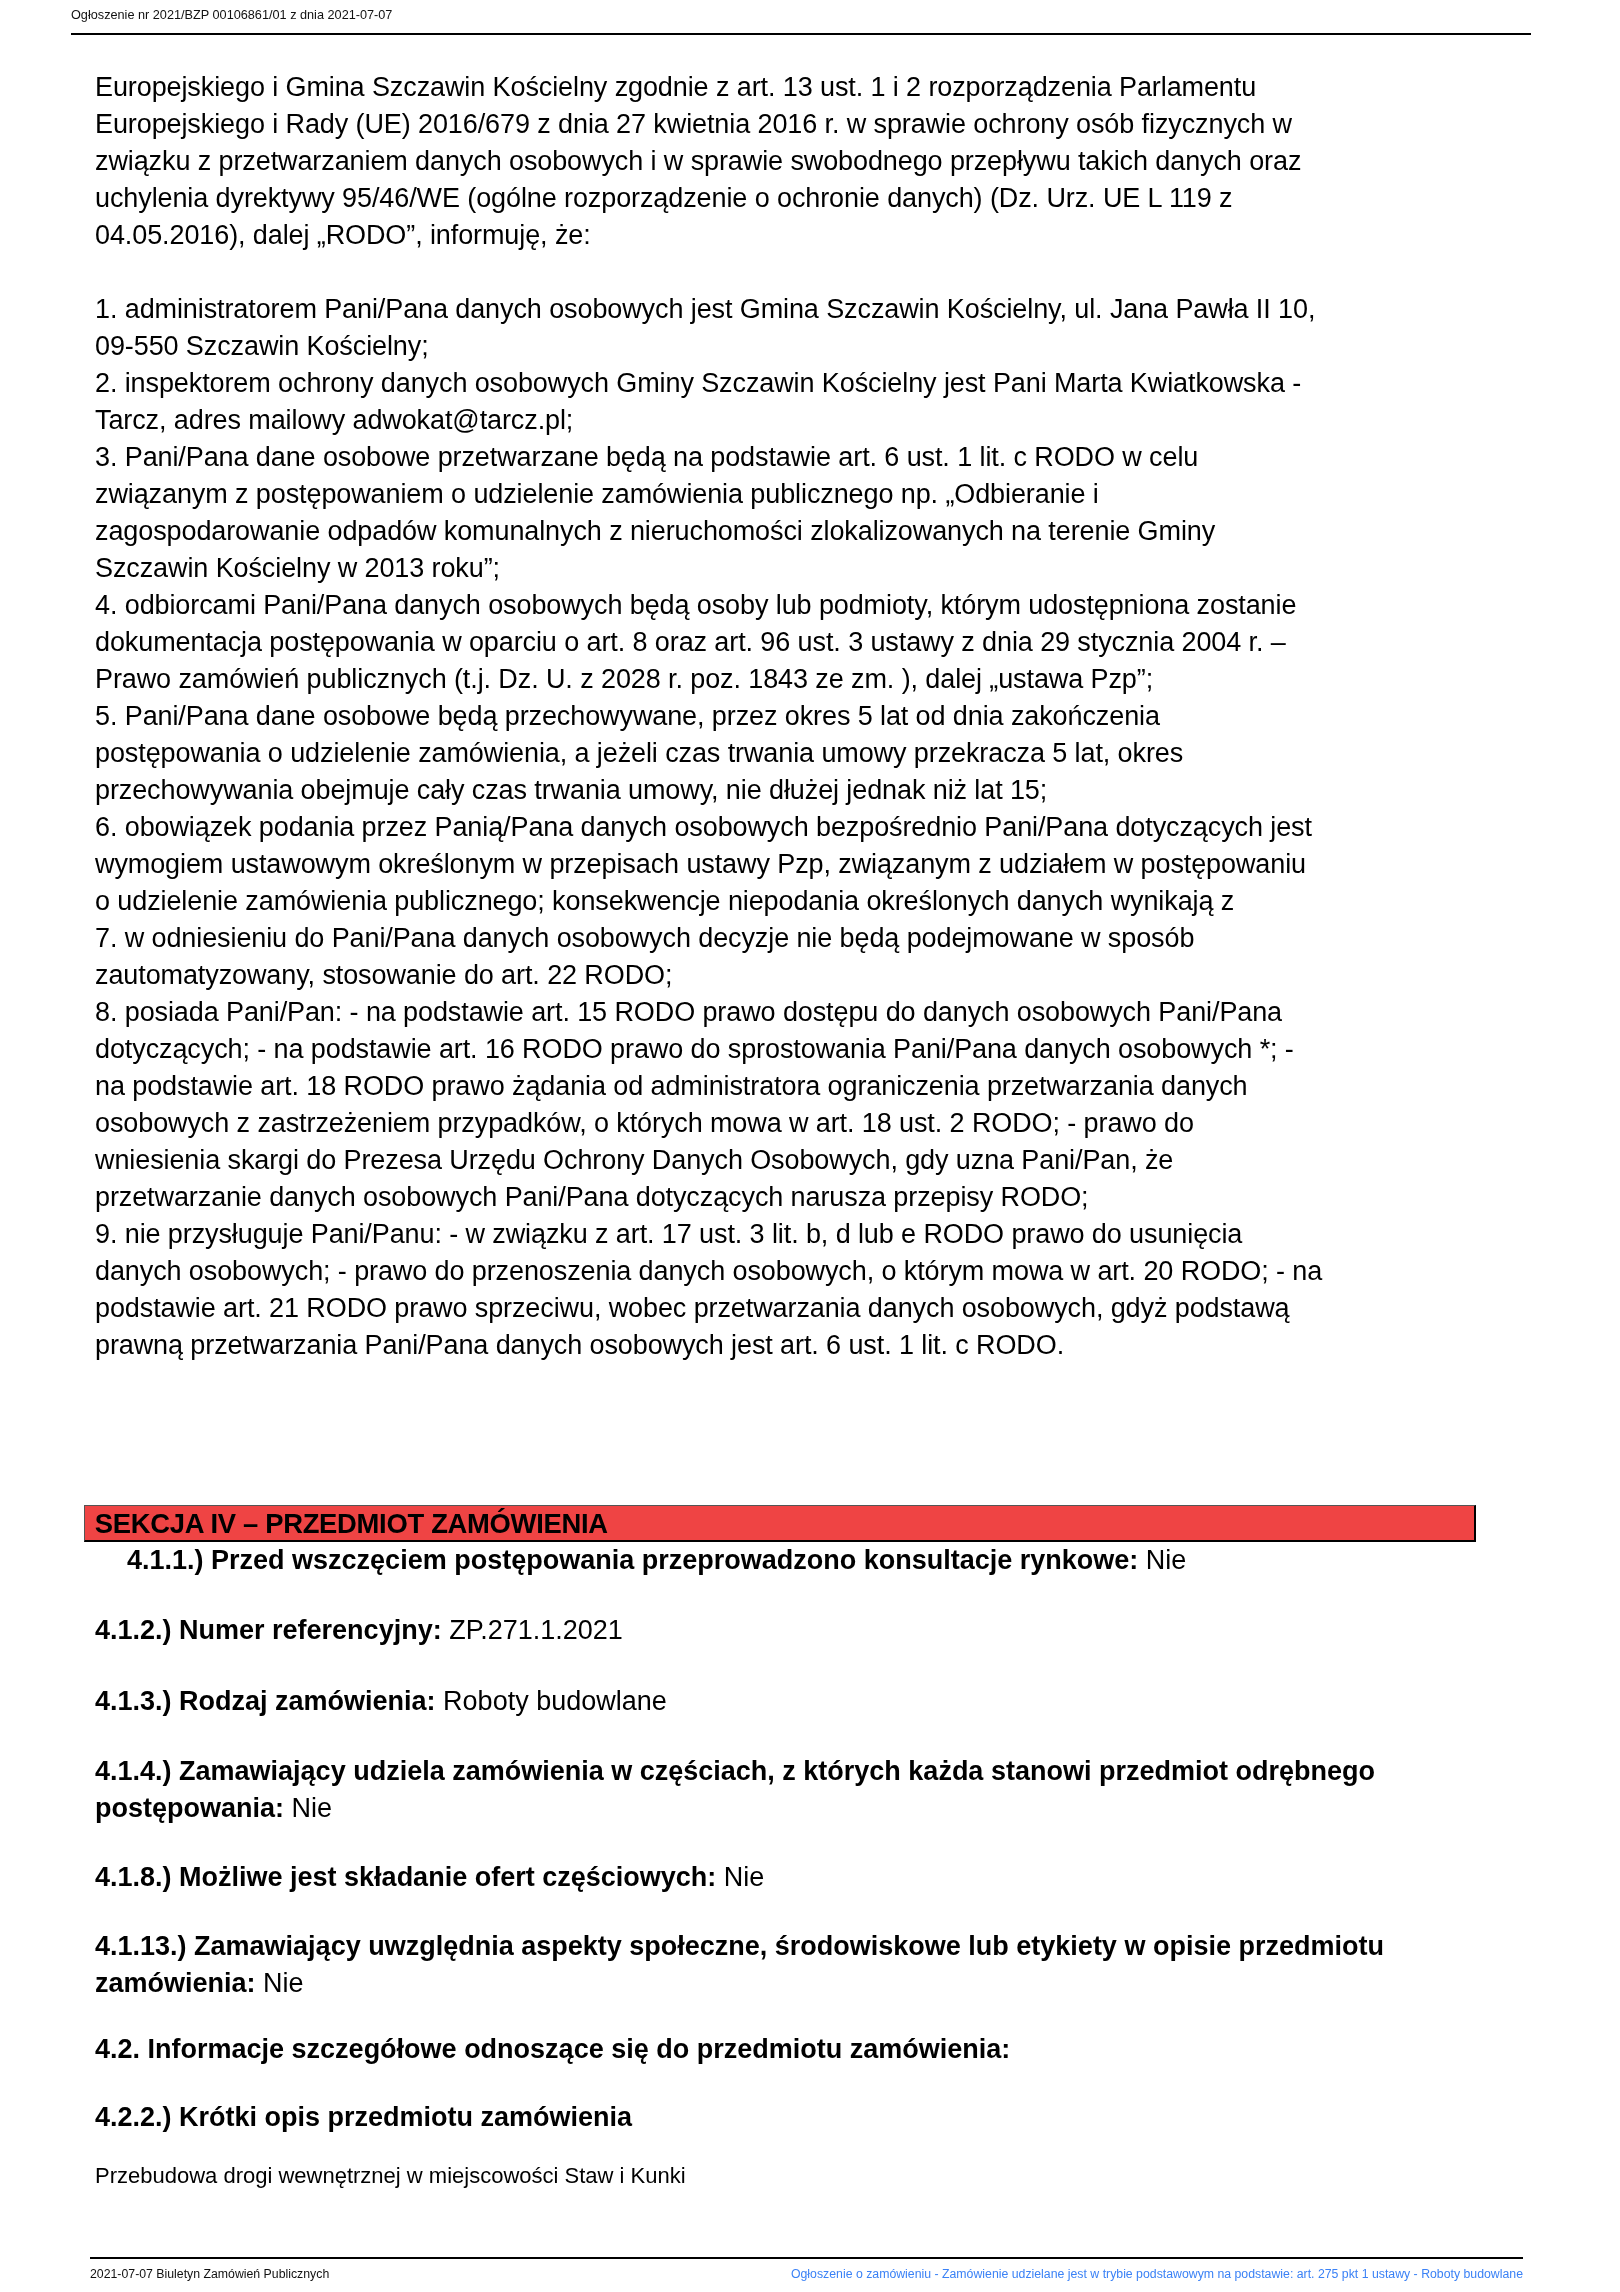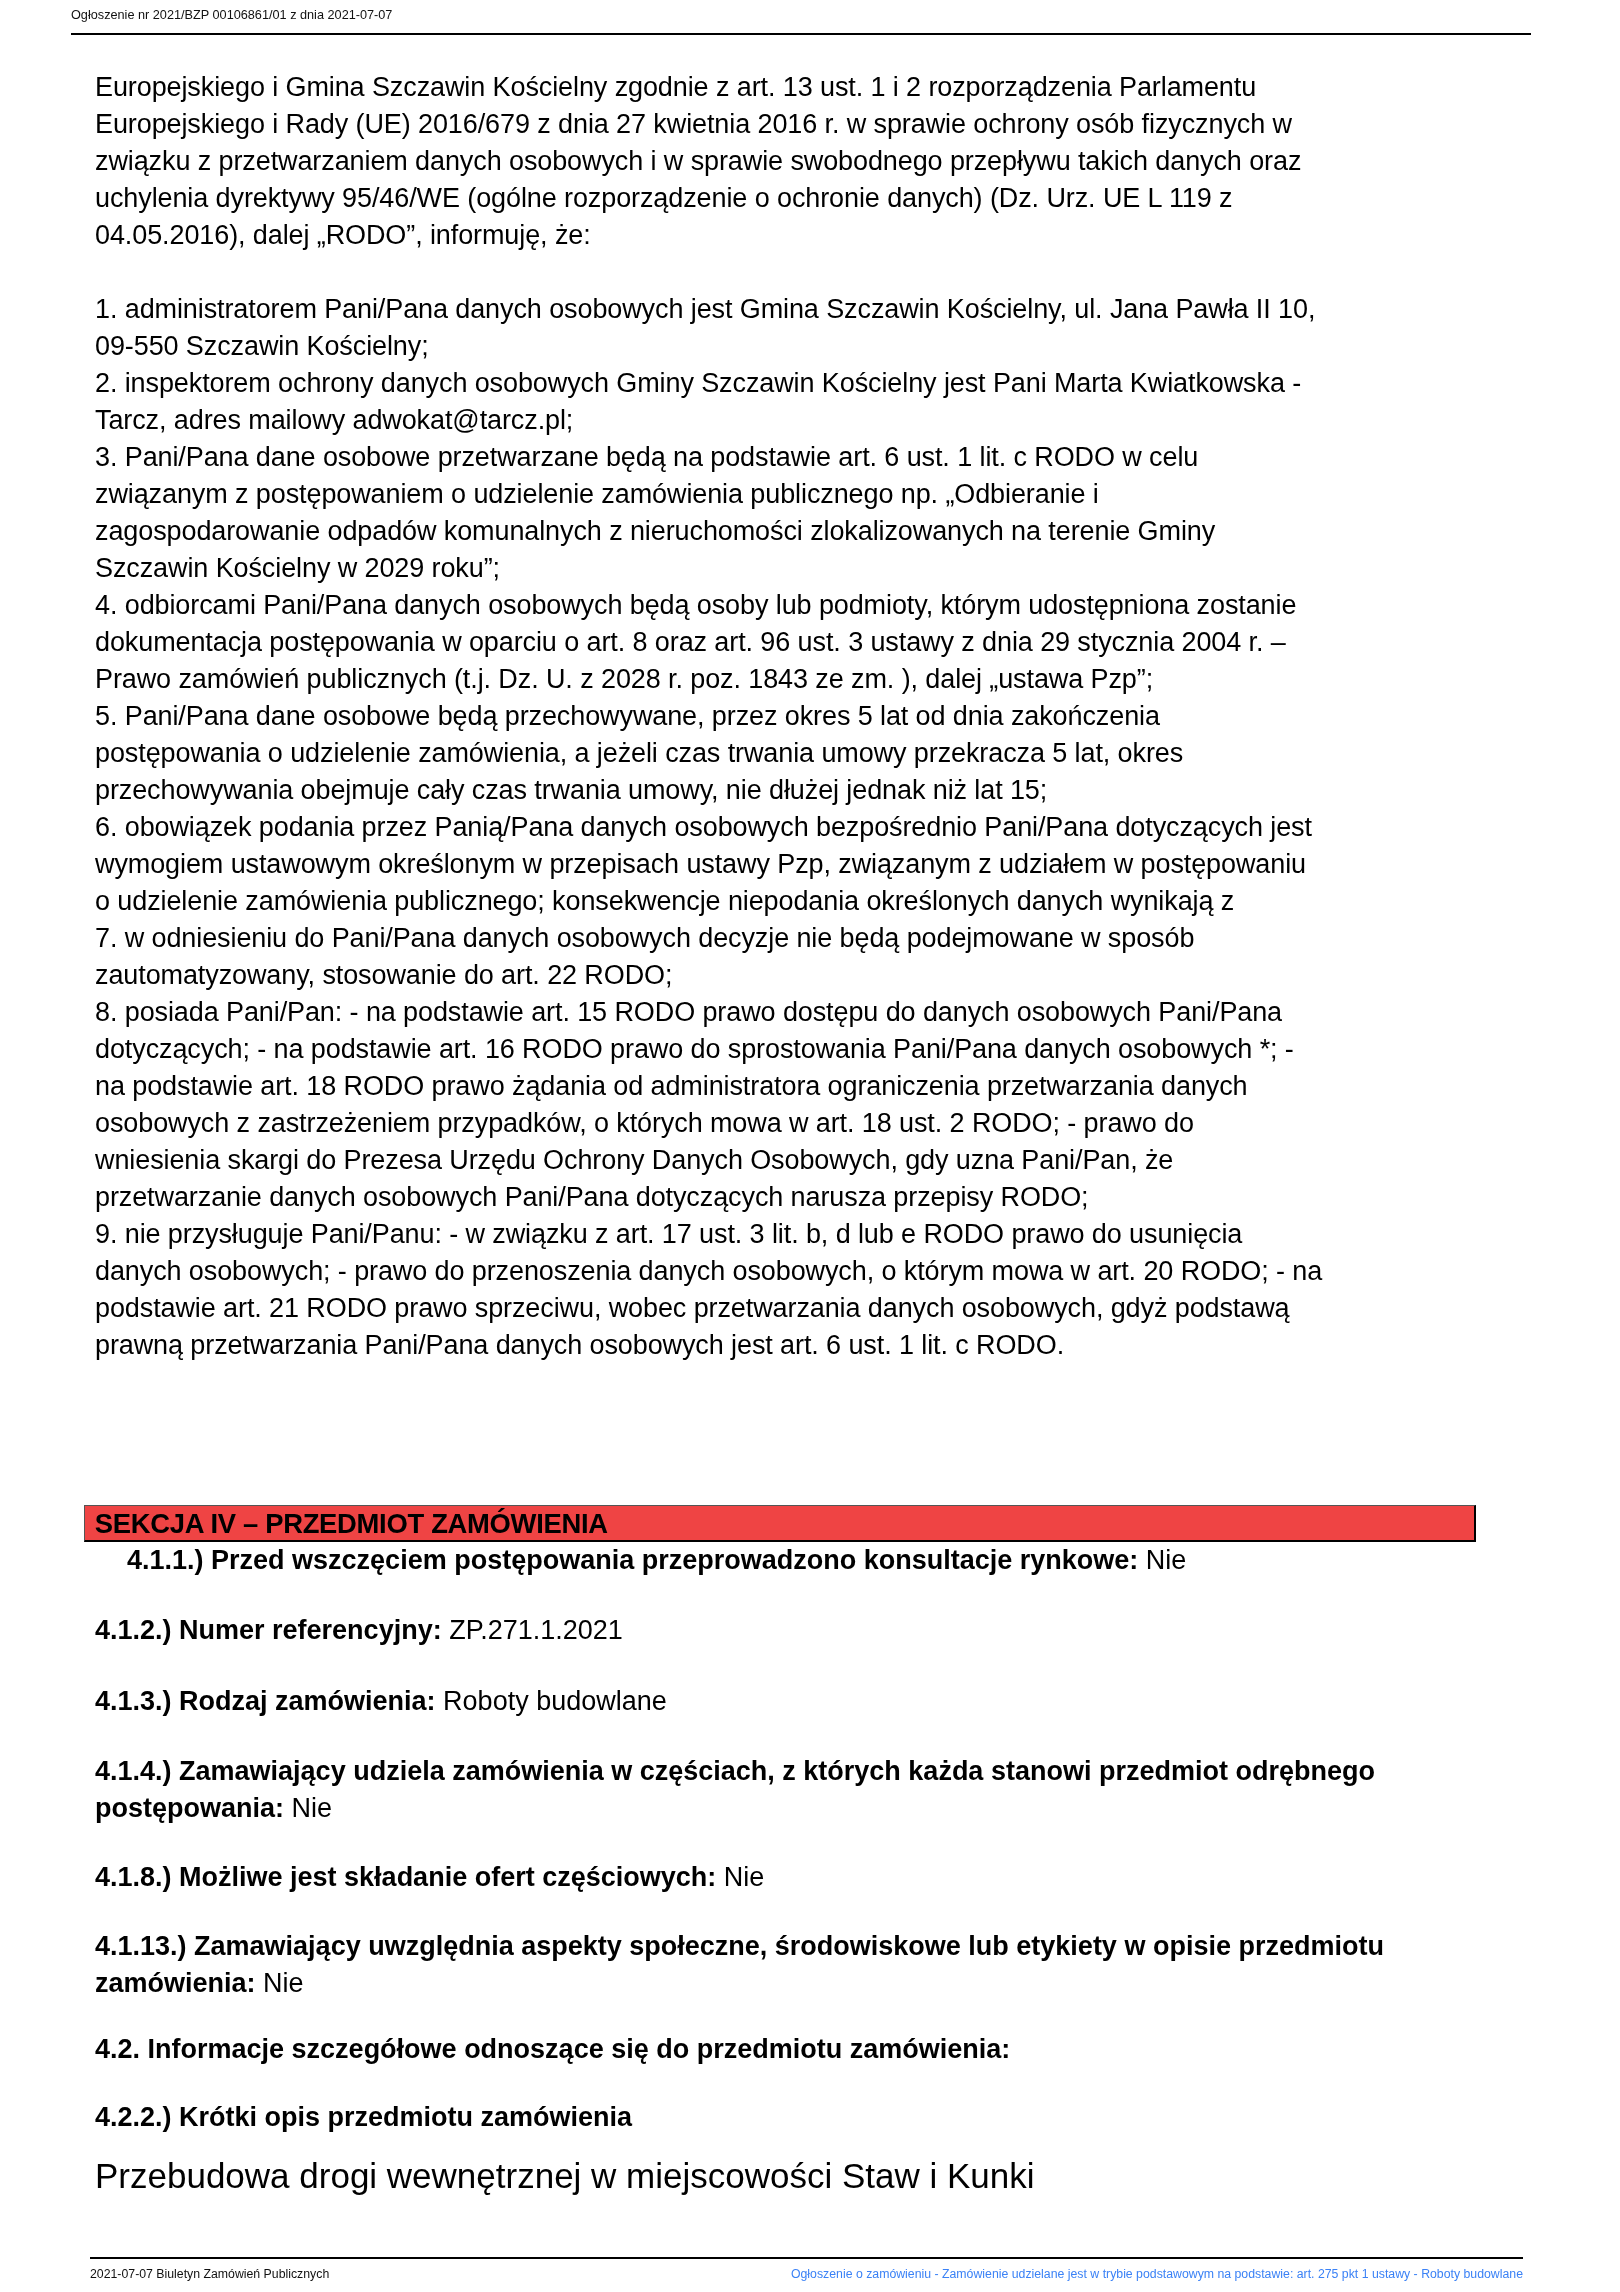--- a/index.html
+++ b/index.html
@@ -28,21 +28,21 @@
     }
     .section-bar .sec-title {
       position: absolute; left: 9.8px; top: 2px; font-size: 27.4px; font-weight: bold; letter-spacing: -0.3px;
     }
     .field {
       position: absolute; left: 95px; width: 1431px;
       font-size: 27px; line-height: 37px;
     }
     .field .lbl { font-weight: bold; }
     .desc {
-      position: absolute; left: 95px; top: 2156px; font-size: 35px; line-height: 39px;
+      position: absolute; left: 95px; top: 2156px; font-size: 22px; line-height: 39px;
     }
     .page-footer {
       position: absolute; left: 90px; top: 2257px; width: 1433px; height: 0;
       border-top: 2.9px solid #000;
     }
     .page-footer .ftr-left {
       position: absolute; left: 0; top: 7.8px; font-size: 12.3px; color: #111; white-space: nowrap;
     }
     .page-footer .ftr-right {
       position: absolute; right: 0; top: 7.8px; font-size: 12.3px; color: #3b82f6; white-space: nowrap;
@@ -62,21 +62,21 @@
   <p>uchylenia dyrektywy 95/46/WE (ogólne rozporządzenie o ochronie danych) (Dz. Urz. UE L 119 z</p>
   <p>04.05.2016), dalej „RODO”, informuję, że:</p>
   <div class="gap"></div>
   <p>1. administratorem Pani/Pana danych osobowych jest Gmina Szczawin Kościelny, ul. Jana Pawła II 10,</p>
   <p>09-550 Szczawin Kościelny;</p>
   <p>2. inspektorem ochrony danych osobowych Gminy Szczawin Kościelny jest Pani Marta Kwiatkowska -</p>
   <p>Tarcz, adres mailowy adwokat@tarcz.pl;</p>
   <p>3. Pani/Pana dane osobowe przetwarzane będą na podstawie art. 6 ust. 1 lit. c RODO w celu</p>
   <p>związanym z postępowaniem o udzielenie zamówienia publicznego np. „Odbieranie i</p>
   <p>zagospodarowanie odpadów komunalnych z nieruchomości zlokalizowanych na terenie Gminy</p>
-  <p>Szczawin Kościelny w 2029 roku”;</p>
+  <p>Szczawin Kościelny w 2013 roku”;</p>
   <p>4. odbiorcami Pani/Pana danych osobowych będą osoby lub podmioty, którym udostępniona zostanie</p>
   <p>dokumentacja postępowania w oparciu o art. 8 oraz art. 96 ust. 3 ustawy z dnia 29 stycznia 2004 r. –</p>
   <p>Prawo zamówień publicznych (t.j. Dz. U. z 2028 r. poz. 1843 ze zm. ), dalej „ustawa Pzp”;</p>
   <p>5. Pani/Pana dane osobowe będą przechowywane, przez okres 5 lat od dnia zakończenia</p>
   <p>postępowania o udzielenie zamówienia, a jeżeli czas trwania umowy przekracza 5 lat, okres</p>
   <p>przechowywania obejmuje cały czas trwania umowy, nie dłużej jednak niż lat 15;</p>
   <p>6. obowiązek podania przez Panią/Pana danych osobowych bezpośrednio Pani/Pana dotyczących jest</p>
   <p>wymogiem ustawowym określonym w przepisach ustawy Pzp, związanym z udziałem w postępowaniu</p>
   <p>o udzielenie zamówienia publicznego; konsekwencje niepodania określonych danych wynikają z</p>
   <p>7. w odniesieniu do Pani/Pana danych osobowych decyzje nie będą podejmowane w sposób</p>

